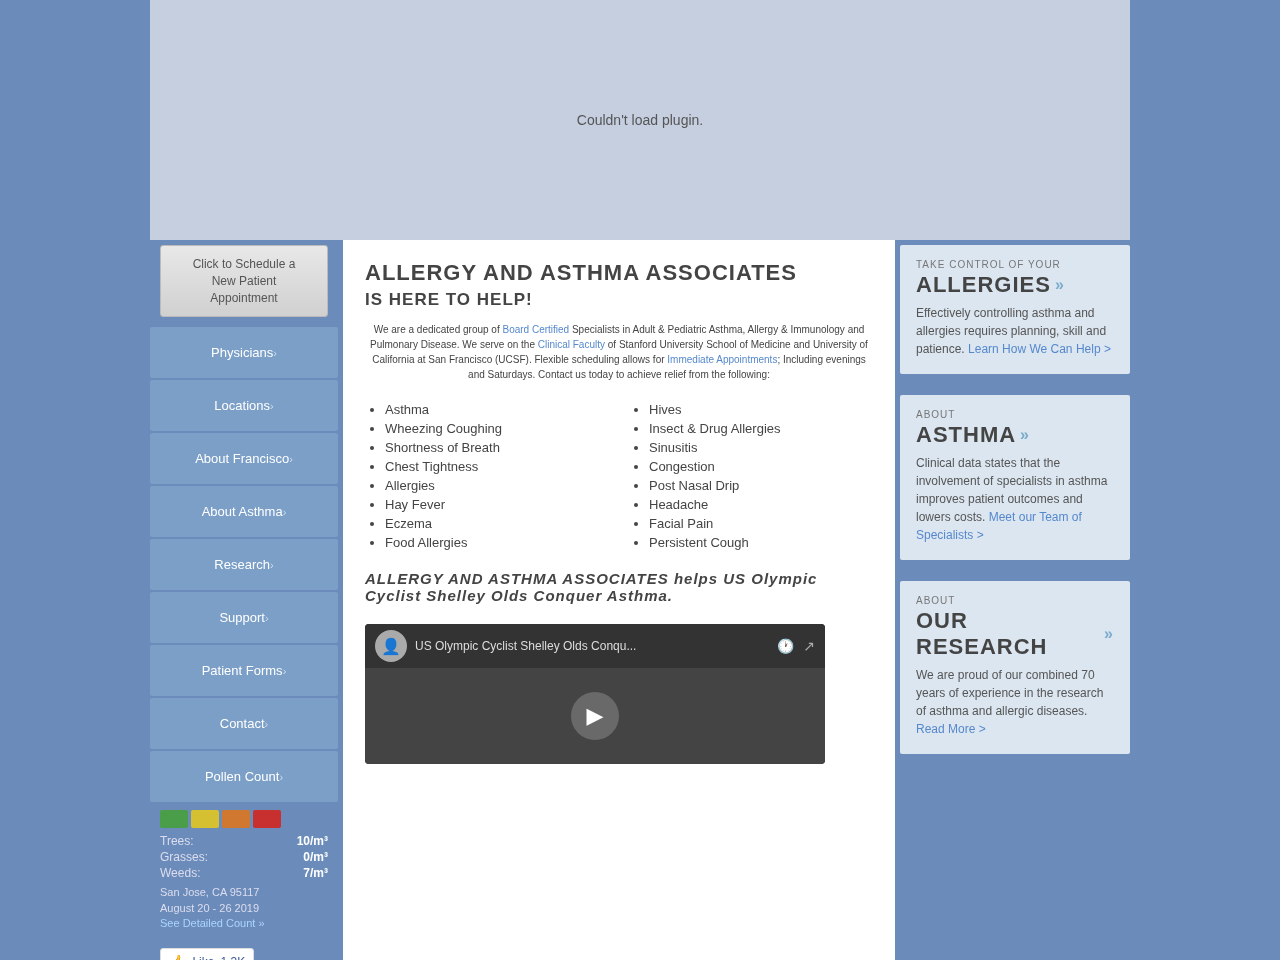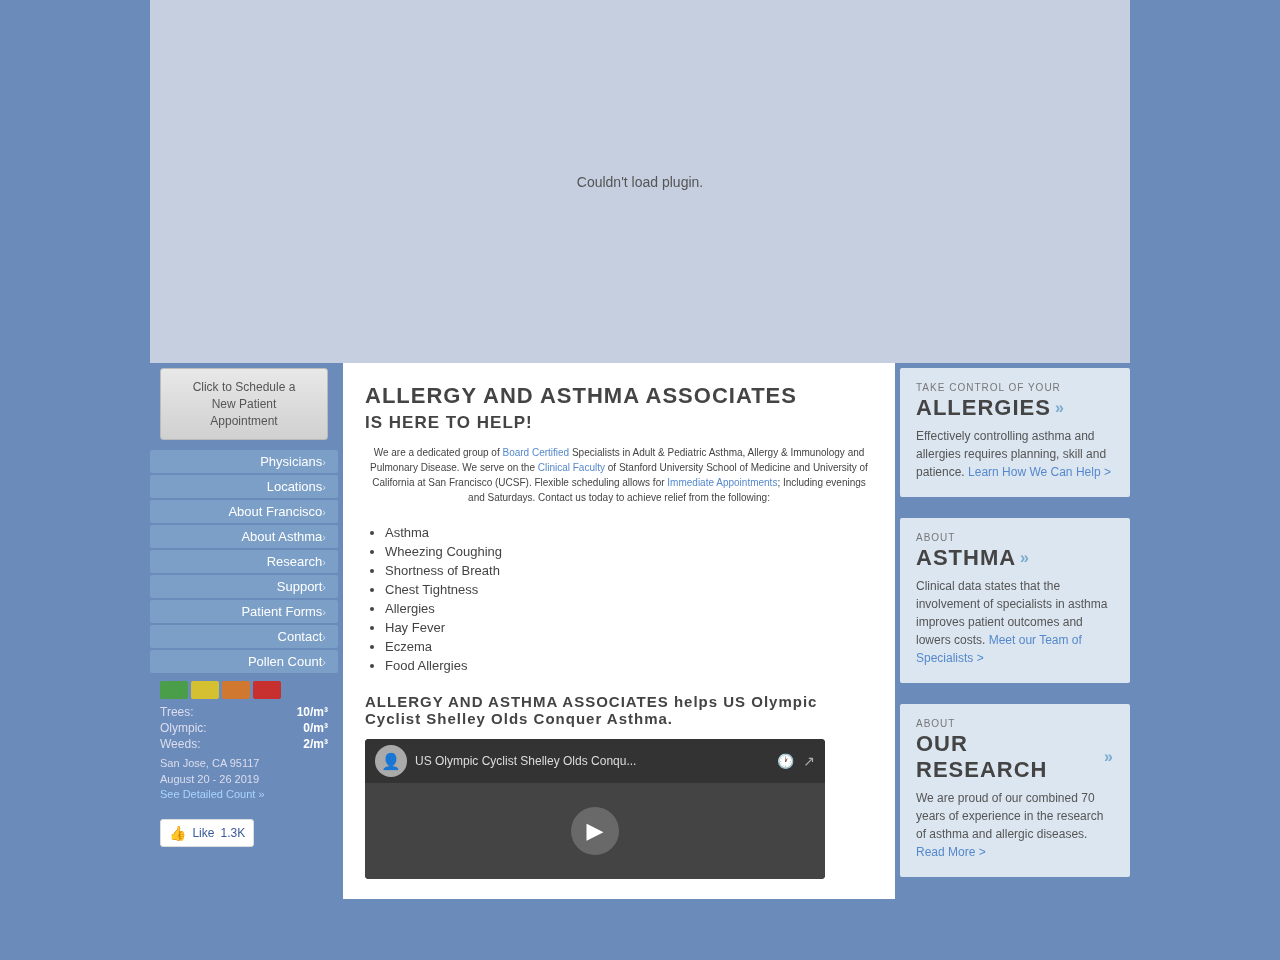--- a/index.html
+++ b/index.html
@@ -14,21 +14,21 @@
     #outer-wrapper {
       width: 980px;
       margin: 0 auto;
       background: #6b8cba;
     }
 
     
     #header-area {
       background: #c5cfe0;
       width: 100%;
-      height: 363px;
+      height: 240px;
       display: flex;
       align-items: center;
       justify-content: center;
       color: #555;
       font-size: 14px;
     }
 
     
     #main-layout {
       display: flex;
@@ -56,24 +56,24 @@
       font-size: 12px;
       line-height: 1.4;
       cursor: pointer;
       margin: 0 10px 10px 10px;
       border-radius: 3px;
     }
 
     .nav-item {
       display: flex;
       align-items: center;
-      justify-content: flex-end;
+      justify-content: center;
       background: #7b9fc7;
       color: #fff;
-      padding: 4px 12px;
+      padding: 18px 12px;
       margin-bottom: 2px;
       cursor: pointer;
       font-size: 13px;
       font-weight: normal;
       border-radius: 2px;
     }
     .nav-item .chevron {
       font-size: 11px;
       color: #cde;
     }
@@ -191,23 +191,24 @@
     .symptoms-col ul li {
       color: #444;
       font-size: 13px;
       margin-bottom: 4px;
     }
 
     .main-title2 {
       font-size: 15px;
       font-weight: bold;
       color: #444;
-      margin-bottom: 12px;
+      margin-bottom: 20px;
       letter-spacing: 1px;
       font-family: 'Arial Narrow', Arial, sans-serif;
+      font-style: italic;
     }
 
     
     .video-placeholder {
       background: #222;
       width: 460px;
       height: 140px;
       border-radius: 4px;
       display: flex;
       flex-direction: column;
@@ -383,26 +384,26 @@
           <div class="pollen-bar green"></div>
           <div class="pollen-bar yellow"></div>
           <div class="pollen-bar orange"></div>
           <div class="pollen-bar red"></div>
         </div>
         <div class="pollen-row">
           <span class="pollen-label">Trees:</span>
           <span class="pollen-value">10/m³</span>
         </div>
         <div class="pollen-row">
-          <span class="pollen-label">Olympic:</span>
+          <span class="pollen-label">Grasses:</span>
           <span class="pollen-value">0/m³</span>
         </div>
         <div class="pollen-row">
           <span class="pollen-label">Weeds:</span>
-          <span class="pollen-value">2/m³</span>
+          <span class="pollen-value">7/m³</span>
         </div>
         <div class="pollen-location">
           <div>San Jose, CA 95117</div>
           <div>August 20 - 26 2019</div>
         </div>
         <a class="see-detailed">See Detailed Count »</a>
       </div>
 
       
       <div class="fb-like-box">
@@ -428,20 +429,32 @@
             <li>Asthma</li>
             <li>Wheezing Coughing</li>
             <li>Shortness of Breath</li>
             <li>Chest Tightness</li>
             <li>Allergies</li>
             <li>Hay Fever</li>
             <li>Eczema</li>
             <li>Food Allergies</li>
           </ul>
         </div>
+        <div class="symptoms-col">
+          <ul>
+            <li>Hives</li>
+            <li>Insect &amp; Drug Allergies</li>
+            <li>Sinusitis</li>
+            <li>Congestion</li>
+            <li>Post Nasal Drip</li>
+            <li>Headache</li>
+            <li>Facial Pain</li>
+            <li>Persistent Cough</li>
+          </ul>
+        </div>
       </div>
 
       <div class="main-title2">ALLERGY AND ASTHMA ASSOCIATES helps US Olympic Cyclist Shelley Olds Conquer Asthma.</div>
 
       <div class="video-placeholder">
         <div class="video-header">
           <div class="video-avatar">👤</div>
           <div class="video-title-text">US Olympic Cyclist Shelley Olds Conqu...</div>
           <div class="video-icons">
             <span>🕐</span>

